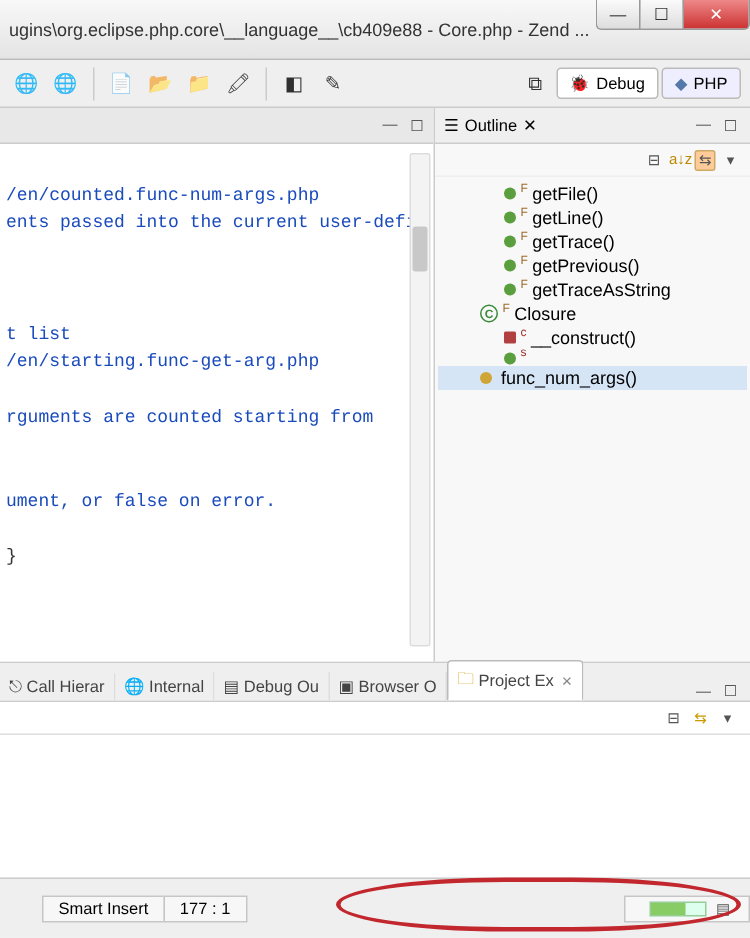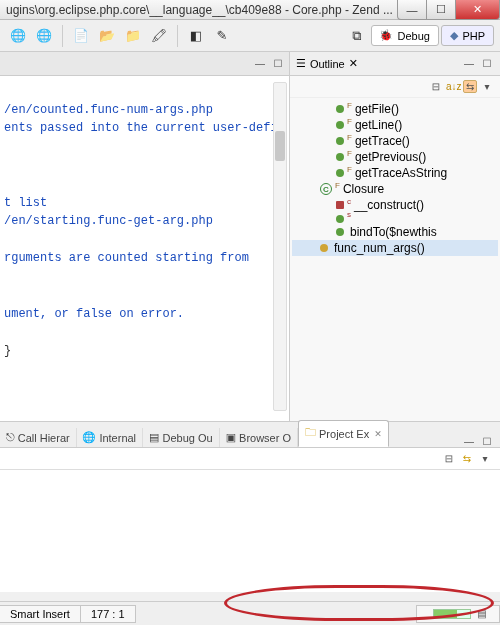--- a/index.html
+++ b/index.html
@@ -8,21 +8,21 @@
     font-size: 11px;
     background: #f0f0f0;
     width: 500px;
     height: 625px;
     overflow: hidden;
     position: relative;
   }
 
   
   .titlebar {
-    height: 20px;
+    height: 40px;
     background: linear-gradient(to bottom, #f8f8f8, #e4e4e4);
     border-bottom: 1px solid #bbb;
     display: flex;
     align-items: center;
     padding-left: 6px;
     position: relative;
   }
   .title-text { color: #333; font-size: 12px; white-space: nowrap; overflow: hidden; flex: 1;}
   .win-controls { display:flex; align-items:flex-start; height:100%; }
   .win-btn {
@@ -165,25 +165,26 @@
 
   .project-toolbar{
     height:22px;background:#fff;border-bottom:1px solid #ddd;
     display:flex;justify-content:flex-end;align-items:center;padding-right:8px;gap:4px;
   }
   .project-body{height:122px;background:#fff;}
 
   
   .statusbar{
     position:absolute;bottom:0;left:0;right:0;
-    height:24px;
+    height:40px;
     background:#efefef;
     border-top:1px solid #ccc;
     display:flex;align-items:center;
     font-size:11px;
+    padding-left:29px;
   }
   .status-cell{
     border:1px solid #c6c6c6;
     padding:2px 10px;height:18px;display:flex;align-items:center;
     background:#f7f7f7;margin-left:-1px;
   }
   .status-progress{flex:0 0 auto;}
   .progress-bar{width:38px;height:10px;background:#dfe;margin-left:6px;border:1px solid #9c9;position:relative;}
   .progress-bar::after{content:"";position:absolute;left:0;top:0;bottom:0;width:65%;background:#8c6;}
 
@@ -314,25 +315,20 @@
         </div>
       <div class="tree-item indent2">
           <span class="dot red" style="border-radius:1px;"></span>
           <span class="sup c">c</span>
           <span>__construct()</span>
         </div>
       <div class="tree-item indent2">
           <span class="dot"></span>
           <span class="sup s">s</span>
         </div>
-      <div class="tree-item indent2">
-          <span class="dot"></span>
-          <span class="sup"> </span>
-          <span>bindTo($newthis</span>
-        </div>
       <div class="tree-item indent1 sel">
           <span class="dot orange"></span>
           <span class="sup"> </span>
           <span>func_num_args()</span>
         </div>
     </div>
   </div>
 </div>
 
 <div class="views-row">

